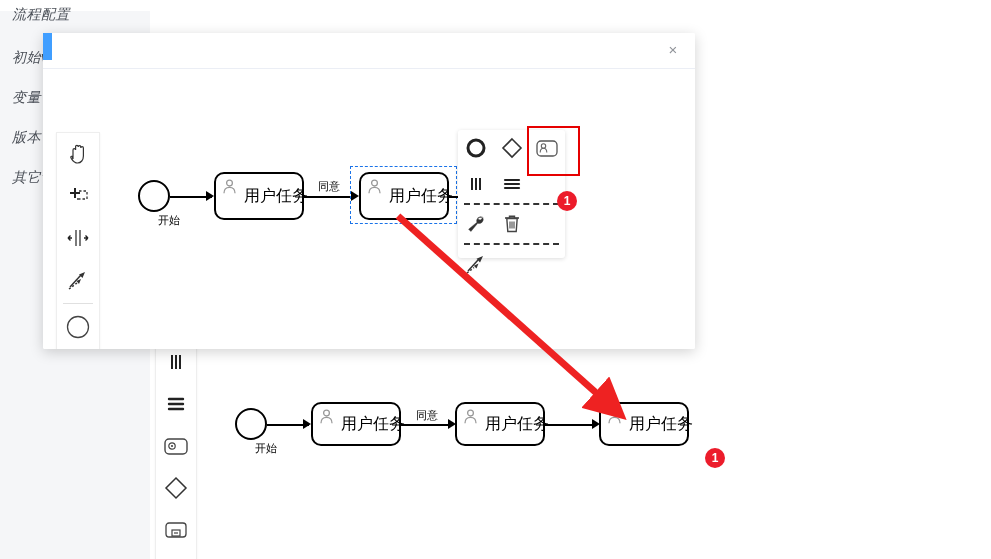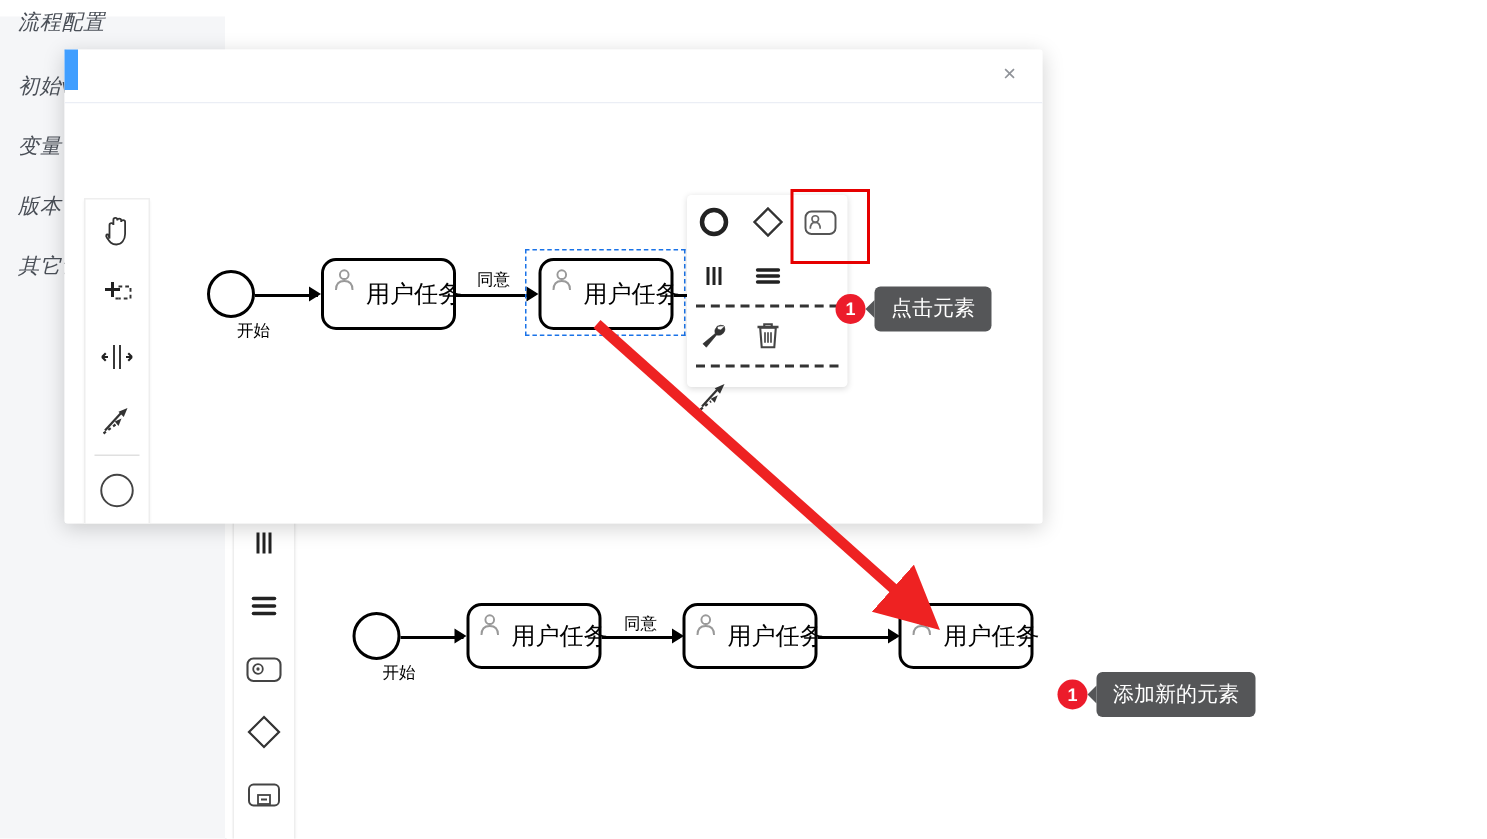--- a/index.html
+++ b/index.html
@@ -410,19 +410,17 @@
   <defs>
     <marker id="ah" markerWidth="6" markerHeight="6" refX="3.2" refY="3" orient="auto">
       <path d="M0,0 L6,3 L0,6 z" fill="#ee2222"></path>
     </marker>
   </defs>
   <line x1="398" y1="216" x2="612" y2="407" stroke="#ee2222" stroke-width="7" marker-end="url(#ah)"></line>
 </svg>
 
 <div class="callout" style="left:557px;top:191px;">
   <div class="badge">1</div>
-  <div class="bubble">点击元素</div>
 </div>
 
 <div class="callout" style="left:705px;top:448px;">
   <div class="badge">1</div>
-  <div class="bubble">添加新的元素</div>
 </div>
 
 </body></html>

